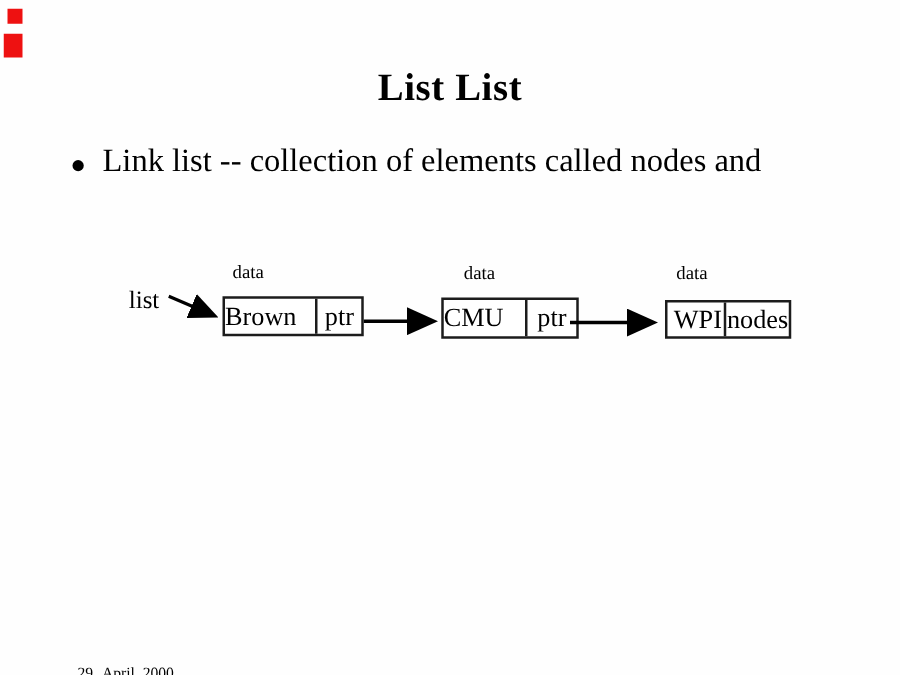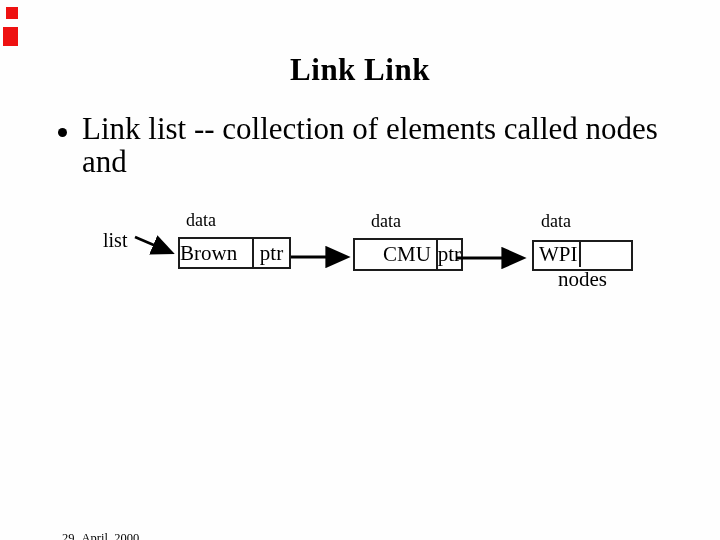--- a/index.html
+++ b/index.html
@@ -13,57 +13,57 @@
   .red-sq-bottom { position: absolute; left: 3px; top: 27px; width: 15px; height: 19px; }
 
   
   .title { position: absolute; left: 0; top: 52px; width: 720px; text-align: center;
            font-size: 31px; font-weight: bold; letter-spacing: 0.5px; }
 
   
   .bullet-row { position: absolute; left: 56px; top: 112px; width: 620px; }
   .bullet-dot { position: absolute; left: 2px; top: 16px; width: 9px; height: 9px;
                 border-radius: 50%; background: #000; }
-  .bullet-text { margin-left: 26px; font-size: 31px; line-height: 33px; }
+  .bullet-text { margin-left: 26px; font-size: 26px; line-height: 33px; }
 
   
   .diagram { position: absolute; left: 0; top: 0; width: 720px; height: 540px; }
   .list-label { position: absolute; left: 103px; top: 229px; font-size: 20px; }
-  .data-label { position: absolute; font-size: 18px; }
+  .data-label { position: absolute; font-size: 15px; }
   .data-label.n0 { left: 186px; top: 210px; }
   .data-label.n1 { left: 371px; top: 211px; }
   .data-label.n2 { left: 541px; top: 211px; }
 
   .node-box { position: absolute; display: flex; border: 2px solid #1c1c1c; background: #fff; }
   .node-box.n0 { left: 178px; top: 237px; width: 113px; height: 32px; }
   .node-box.n1 { left: 353px; top: 238px; width: 110px; height: 33px; }
-  .node-box.n2 { left: 532px; top: 240px; width: 101px; height: 31px; flex-direction: column; }
+  .node-box.n2 { left: 532px; top: 240px; width: 101px; height: 31px; }
 
   .cell { display: flex; align-items: center; font-size: 21px; }
   .cell-data { border-right: 2px solid #1c1c1c; padding-left: 0; }
   .n0 .cell-data { width: 74px; }
-  .n1 .cell-data { width: 67px; margin-left: 28px; }
+  .n1 .cell-data { width: 67px; }
   .n2 .cell-data { width: 47px; padding-left: 5px; }
   .cell-link { flex: 1; justify-content: center; }
 
   .arrow-layer { position: absolute; left: 0; top: 0; width: 720px; height: 540px; }
 
   
   .footer { position: absolute; left: 62px; top: 511px; font-size: 12.5px; margin-top: 20px; }
   .footer .date { margin-left: 7px; }
 </style>
 </head>
 <body>
 
 <div class="slide">
 
   <div class="red-sq-top" style="background: rgb(238, 17, 17);"></div>
   <div class="red-sq-bottom" style="background: rgb(238, 17, 17);"></div>
 
-  <div class="title">Link Link</div>
+  <div class="title">List List</div>
 
   <div class="bullet-row">
     <div class="bullet-dot"></div>
     <div class="bullet-text">
       <div>Link list -- collection of elements called nodes and</div>
     </div>
   </div>
 
   <div class="diagram">
 

